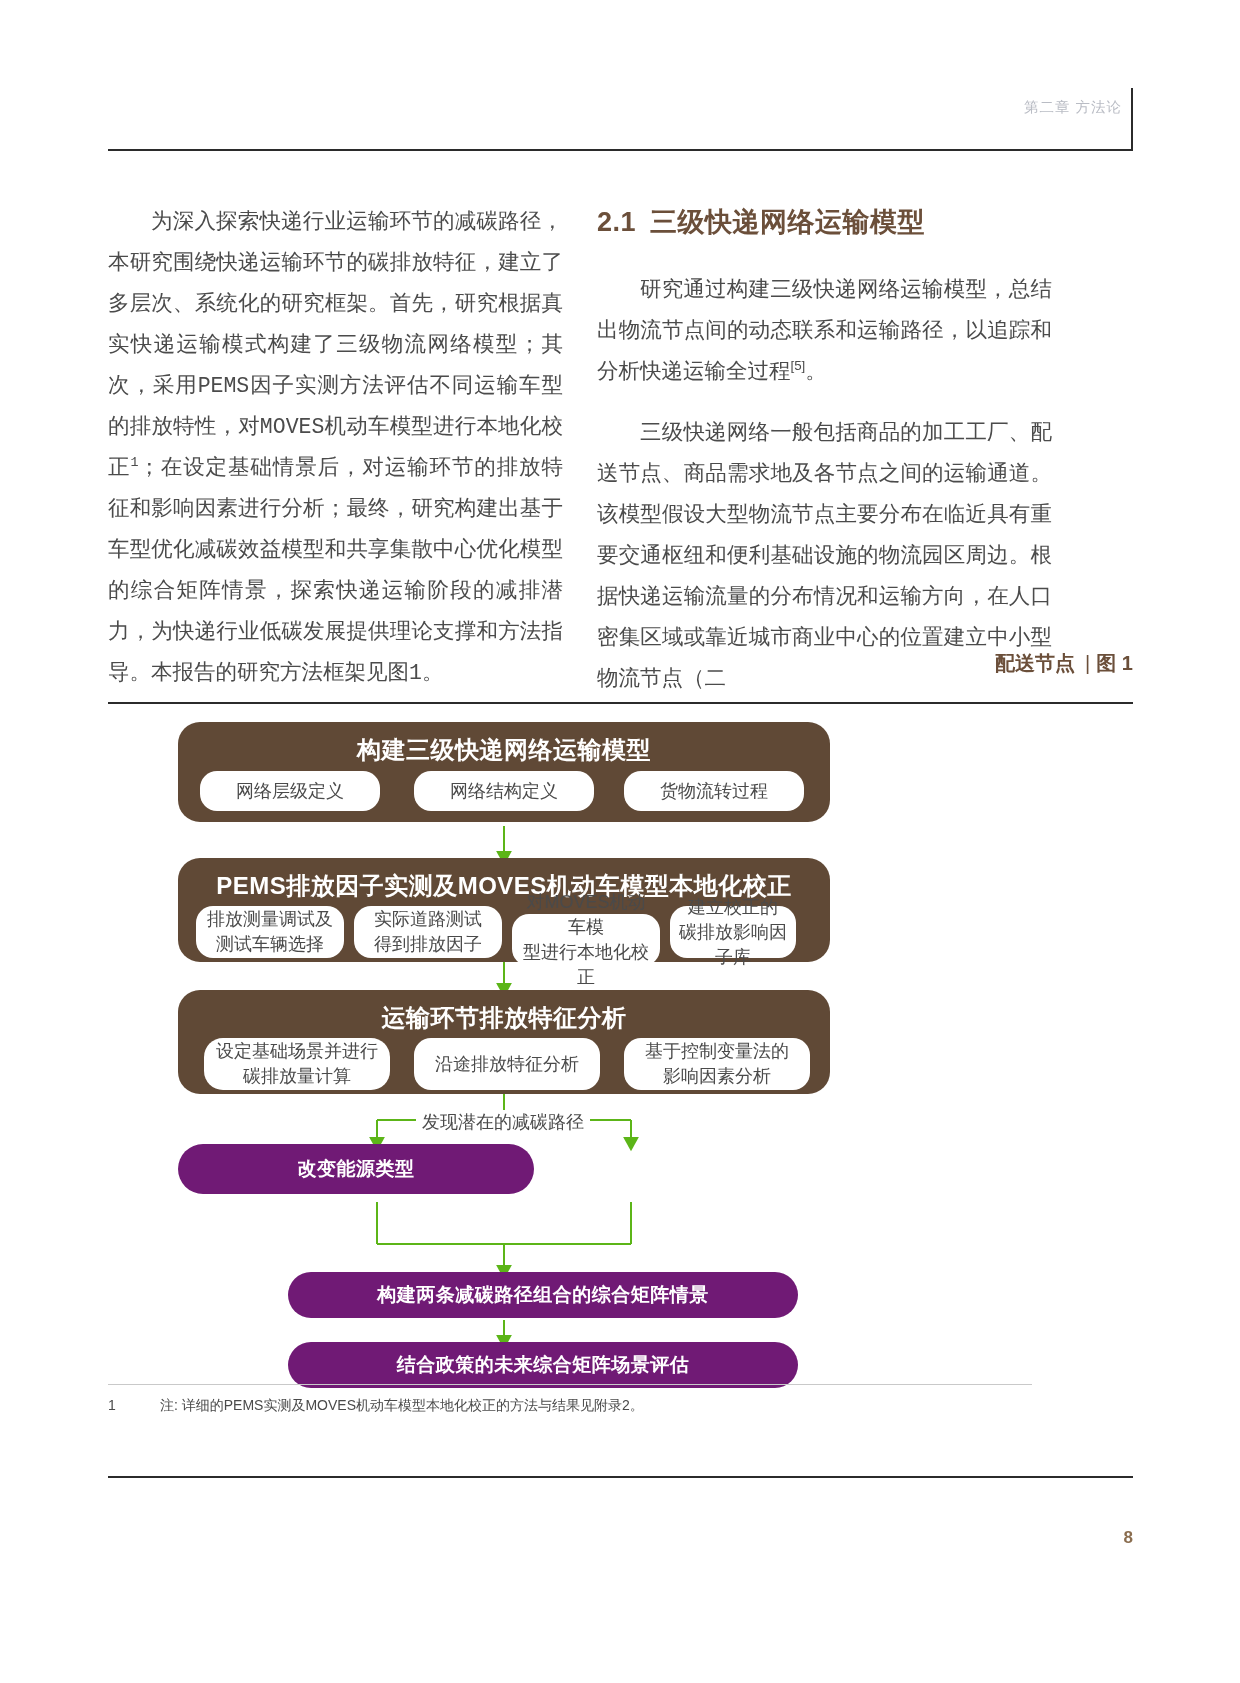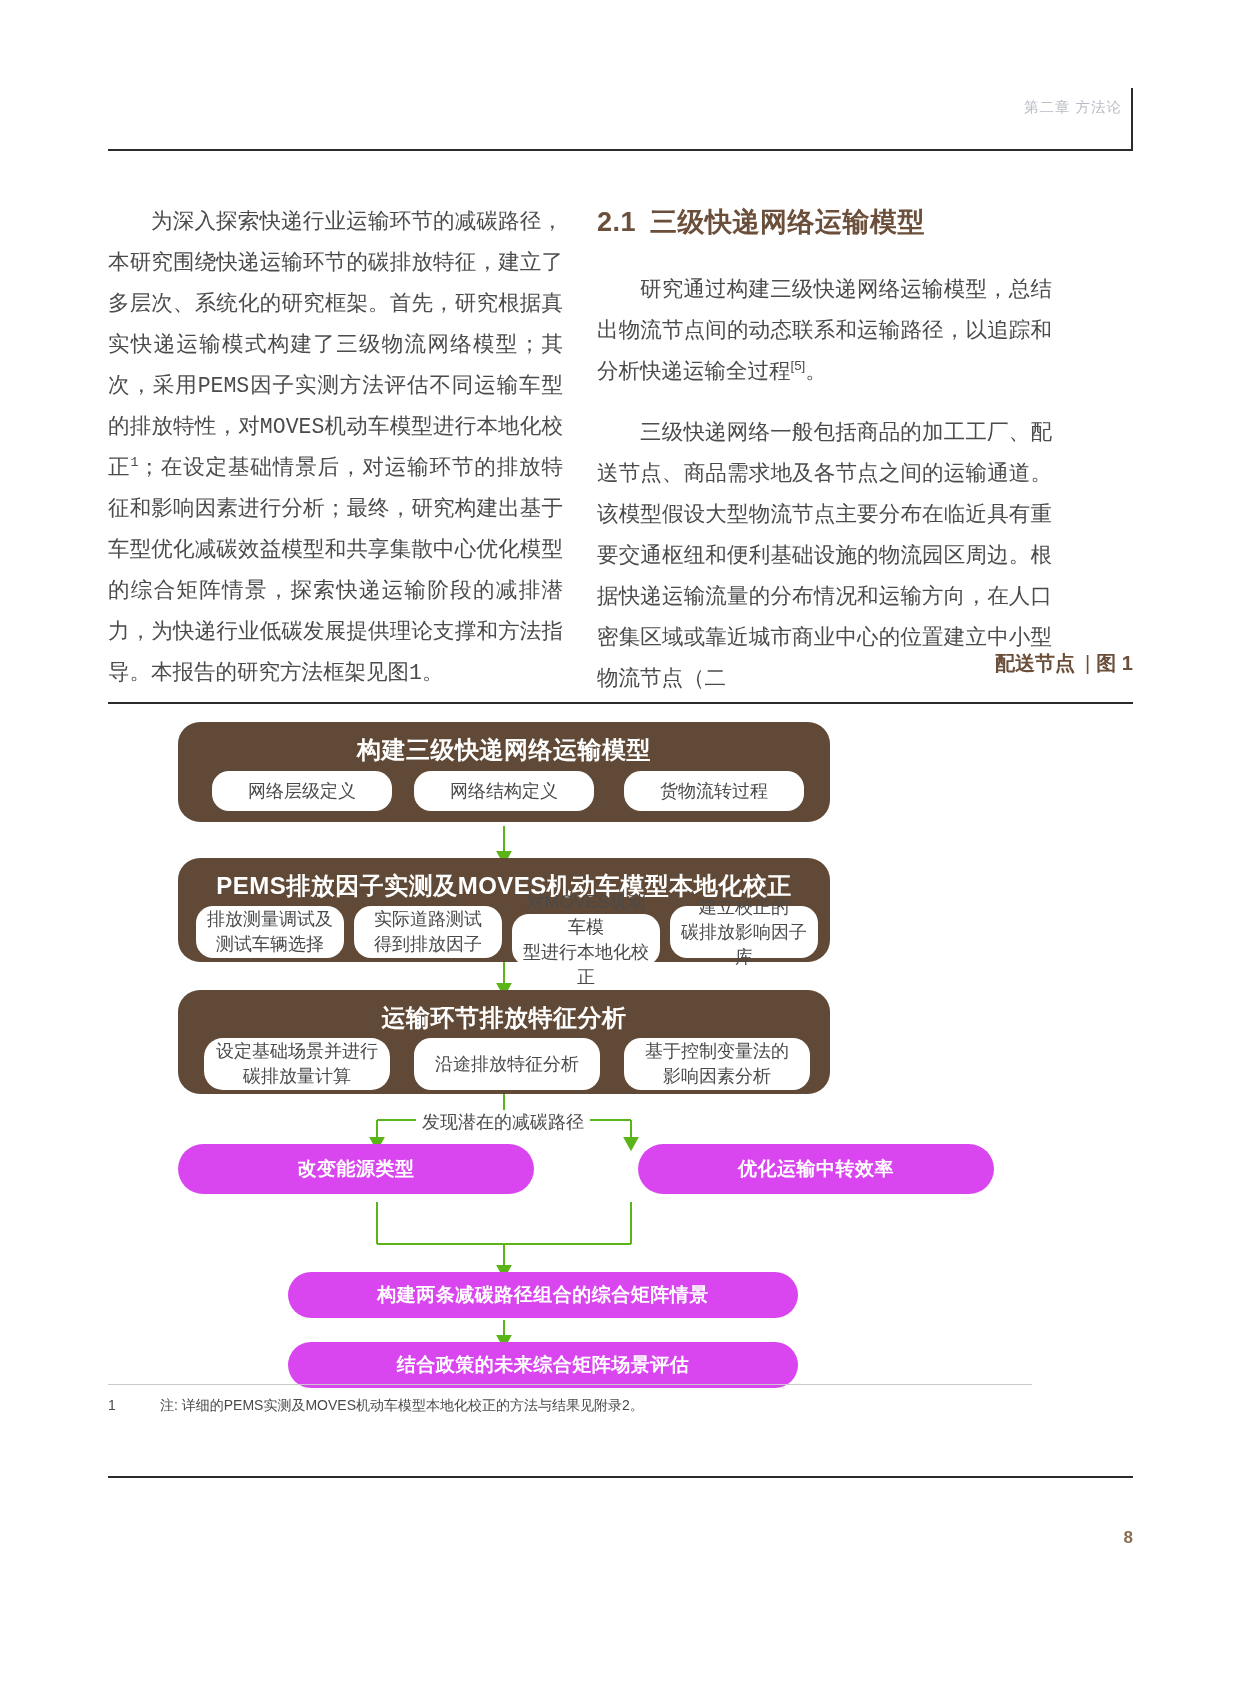--- a/index.html
+++ b/index.html
@@ -138,21 +138,21 @@
     justify-content: center;
     text-align: center;
     color: #4a4a4a;
     font-size: 18px;
     line-height: 25px;
     box-sizing: border-box;
     padding: 2px 6px;
   }
   .bar-node {
     position: absolute;
-    background: #d946ef;
+    background: #701a75;
     border-radius: 26px;
     display: flex;
     align-items: center;
     justify-content: center;
     color: #ffffff;
     font-size: 19px;
     font-weight: bold;
     letter-spacing: 0.5px;
     box-sizing: border-box;
   }
@@ -258,43 +258,42 @@
       <line x1="523" y1="486" x2="523" y2="528" stroke="#5cb518" stroke-width="2"></line>
       <line x1="269" y1="528" x2="523" y2="528" stroke="#5cb518" stroke-width="2"></line>
       <line x1="396" y1="528" x2="396" y2="556" stroke="#5cb518" stroke-width="2" marker-end="url(#ah)"></line>
 
       <line x1="396" y1="604" x2="396" y2="626" stroke="#5cb518" stroke-width="2" marker-end="url(#ah)"></line>
     </svg>
 
     <div class="group" style="left:70px; top:6px; width:652px; height:100px;">
       <div class="group-title">构建三级快递网络运输模型</div>
     </div>
-    <div class="chip" style="left:104px; top:55px; width:180px; height:40px;">网络层级定义</div>
+    <div class="chip" style="left:92px; top:55px; width:180px; height:40px;">网络层级定义</div>
     <div class="chip" style="left:306px; top:55px; width:180px; height:40px;">网络结构定义</div>
     <div class="chip" style="left:516px; top:55px; width:180px; height:40px;">货物流转过程</div>
 
     <div class="group" style="left:70px; top:142px; width:652px; height:104px;">
       <div class="group-title">PEMS排放因子实测及MOVES机动车模型本地化校正</div>
     </div>
     <div class="chip chip-2l" style="left:88px; top:190px; width:148px; height:52px;">排放测量调试及<br>测试车辆选择</div>
     <div class="chip chip-2l" style="left:246px; top:190px; width:148px; height:52px;">实际道路测试<br>得到排放因子</div>
     <div class="chip chip-2l" style="left:404px; top:198px; width:148px; height:52px;">对MOVES机动车模<br>型进行本地化校正</div>
-    <div class="chip chip-2l" style="left:562px; top:190px; width:148px; height:52px;">建立校正的<br>碳排放影响因子库</div>
+    <div class="chip chip-2l" style="left:562px; top:190px; width:126px; height:52px;">建立校正的<br>碳排放影响因子库</div>
 
     <div class="group" style="left:70px; top:274px; width:652px; height:104px;">
       <div class="group-title">运输环节排放特征分析</div>
     </div>
     <div class="chip chip-2l" style="left:96px; top:322px; width:186px; height:52px;border-radius:19px;">设定基础场景并进行<br>碳排放量计算</div>
     <div class="chip chip-2l" style="left:306px; top:322px; width:186px; height:52px;">沿途排放特征分析</div>
     <div class="chip chip-2l" style="left:516px; top:322px; width:186px; height:52px;">基于控制变量法的<br>影响因素分析</div>
 
     <div class="flow-label" style="left:308px; top:394px;">发现潜在的减碳路径</div>
 
     <div class="bar-node" style="left:70px; top:428px; width:356px; height:50px;">改变能源类型</div>
-    <div class="bar-node" style="left:530px; top:428px; width:356px; height:50px;">优化运输中转效率</div>
 
     <div class="bar-node" style="left:180px; top:556px; width:510px; height:46px;">构建两条减碳路径组合的综合矩阵情景</div>
     <div class="bar-node" style="left:180px; top:626px; width:510px; height:46px;">结合政策的未来综合矩阵场景评估</div>
   </div>
 
   <div class="footnote-rule"></div>
   <div class="footnote">
     <span class="mark">1</span><span>注: 详细的PEMS实测及MOVES机动车模型本地化校正的方法与结果见附录2。</span>
   </div>
 

